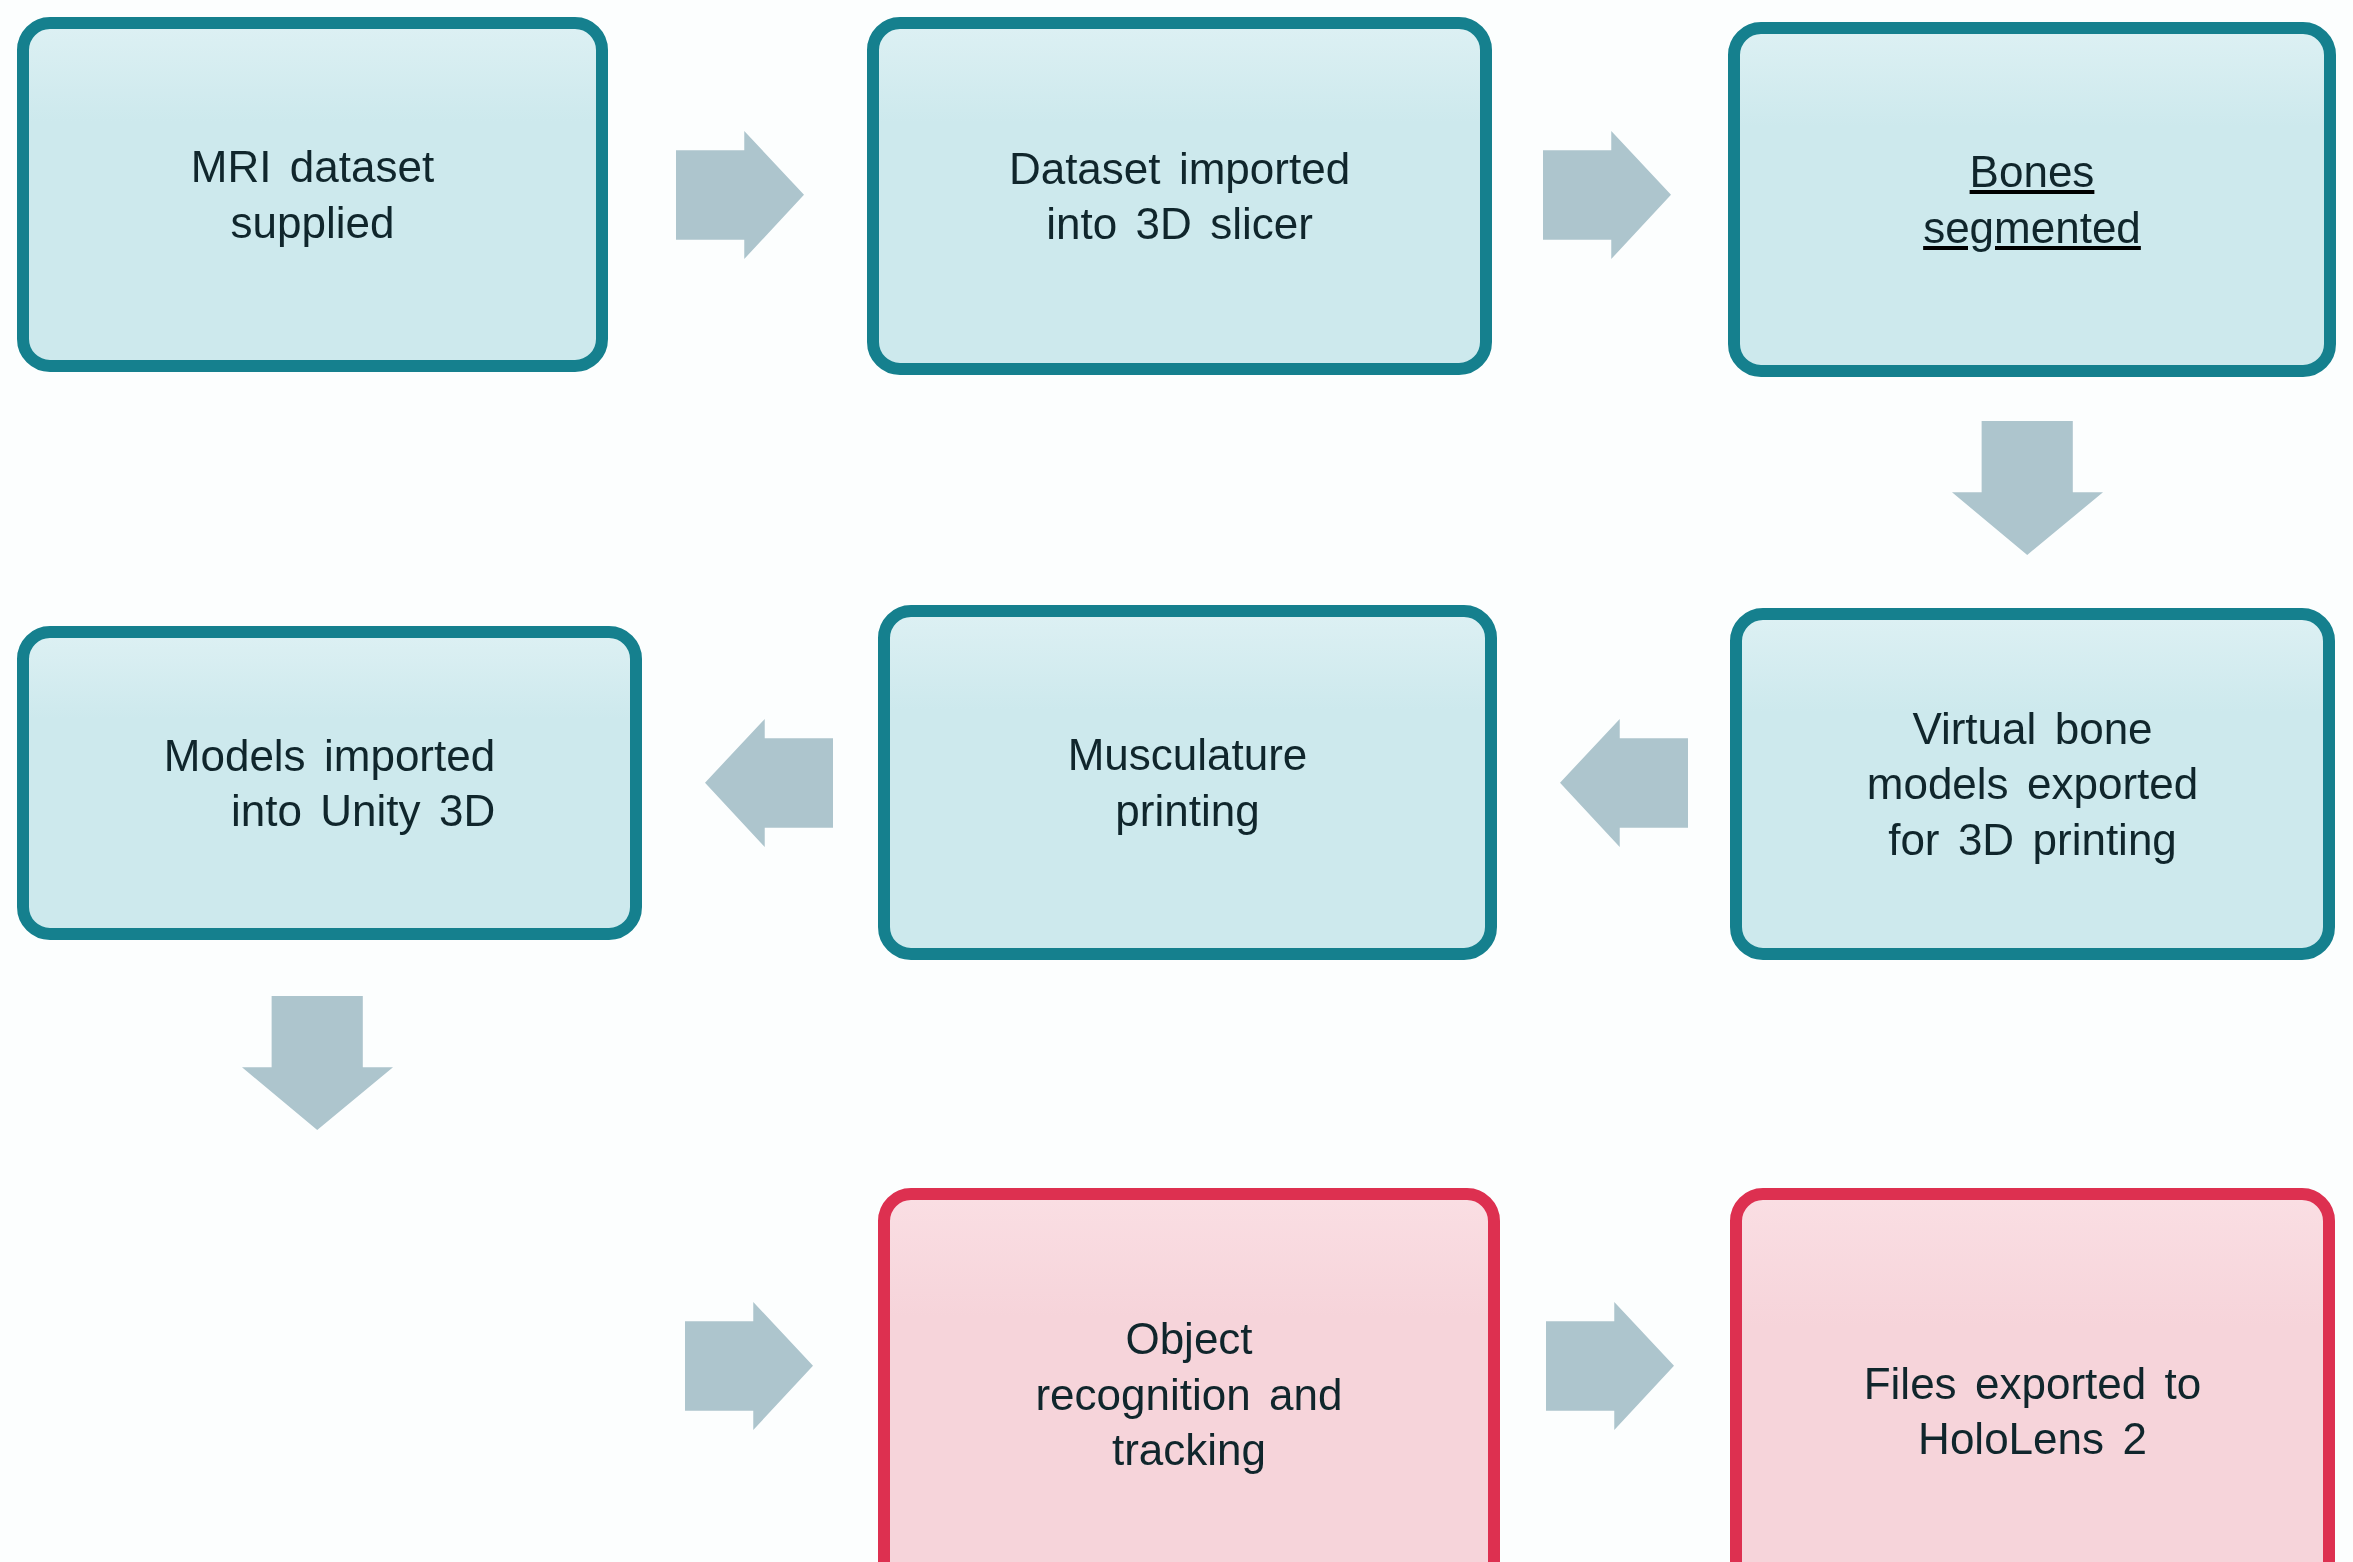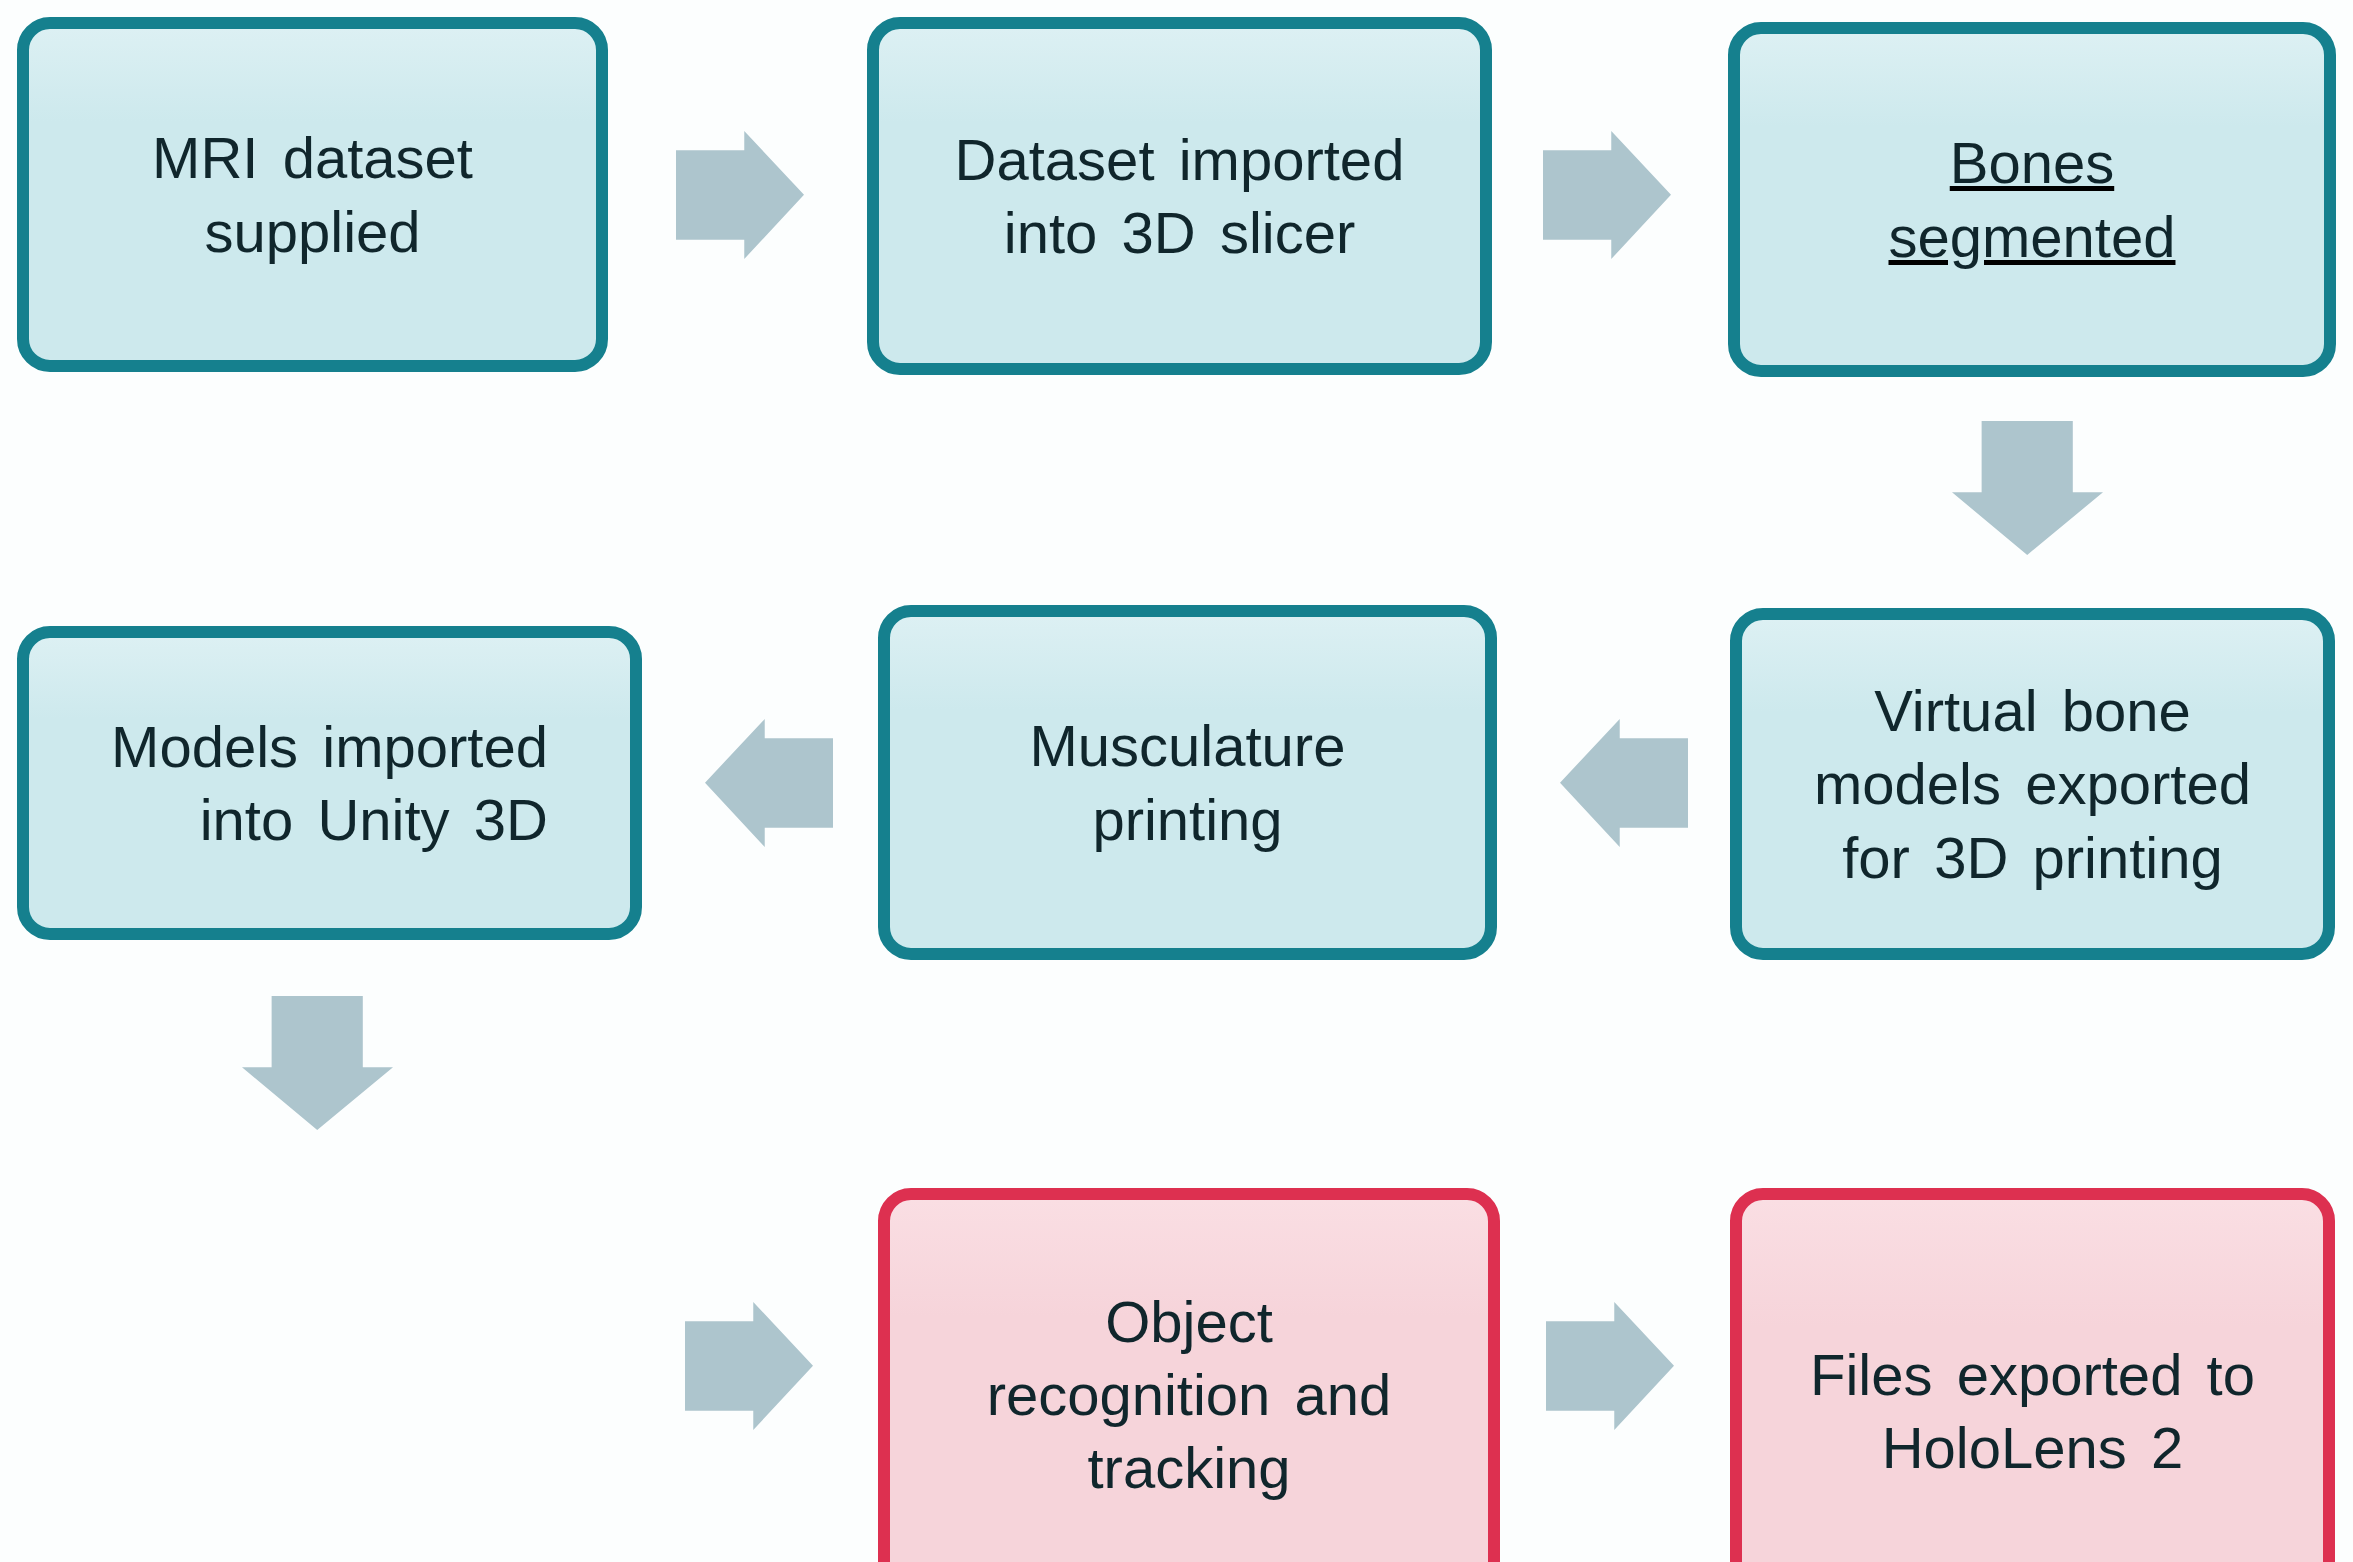--- a/index.html
+++ b/index.html
@@ -27,21 +27,21 @@
   .box.process {
     background: linear-gradient(180deg, #dcf0f3 0%, #cde9ed 28%, #cde9ed 100%);
     border-color: var(--process-border, #15808e);
   }
   .box.highlight {
     background: linear-gradient(180deg, #fadee3 0%, #f6d4da 30%, #f6d4da 100%);
     border-color: var(--highlight-border, #dd3050);
   }
   .box .label {
     white-space: pre-line;
-    font-size: 58px;
+    font-size: 44px;
     line-height: 1.26;
     font-weight: 400;
     letter-spacing: 0px;
     word-spacing: 0.14em;
     color: var(--text, #10262c);
   }
   .arrow {
     position: absolute;
     color: var(--arrow, #adc5cd);
   }

